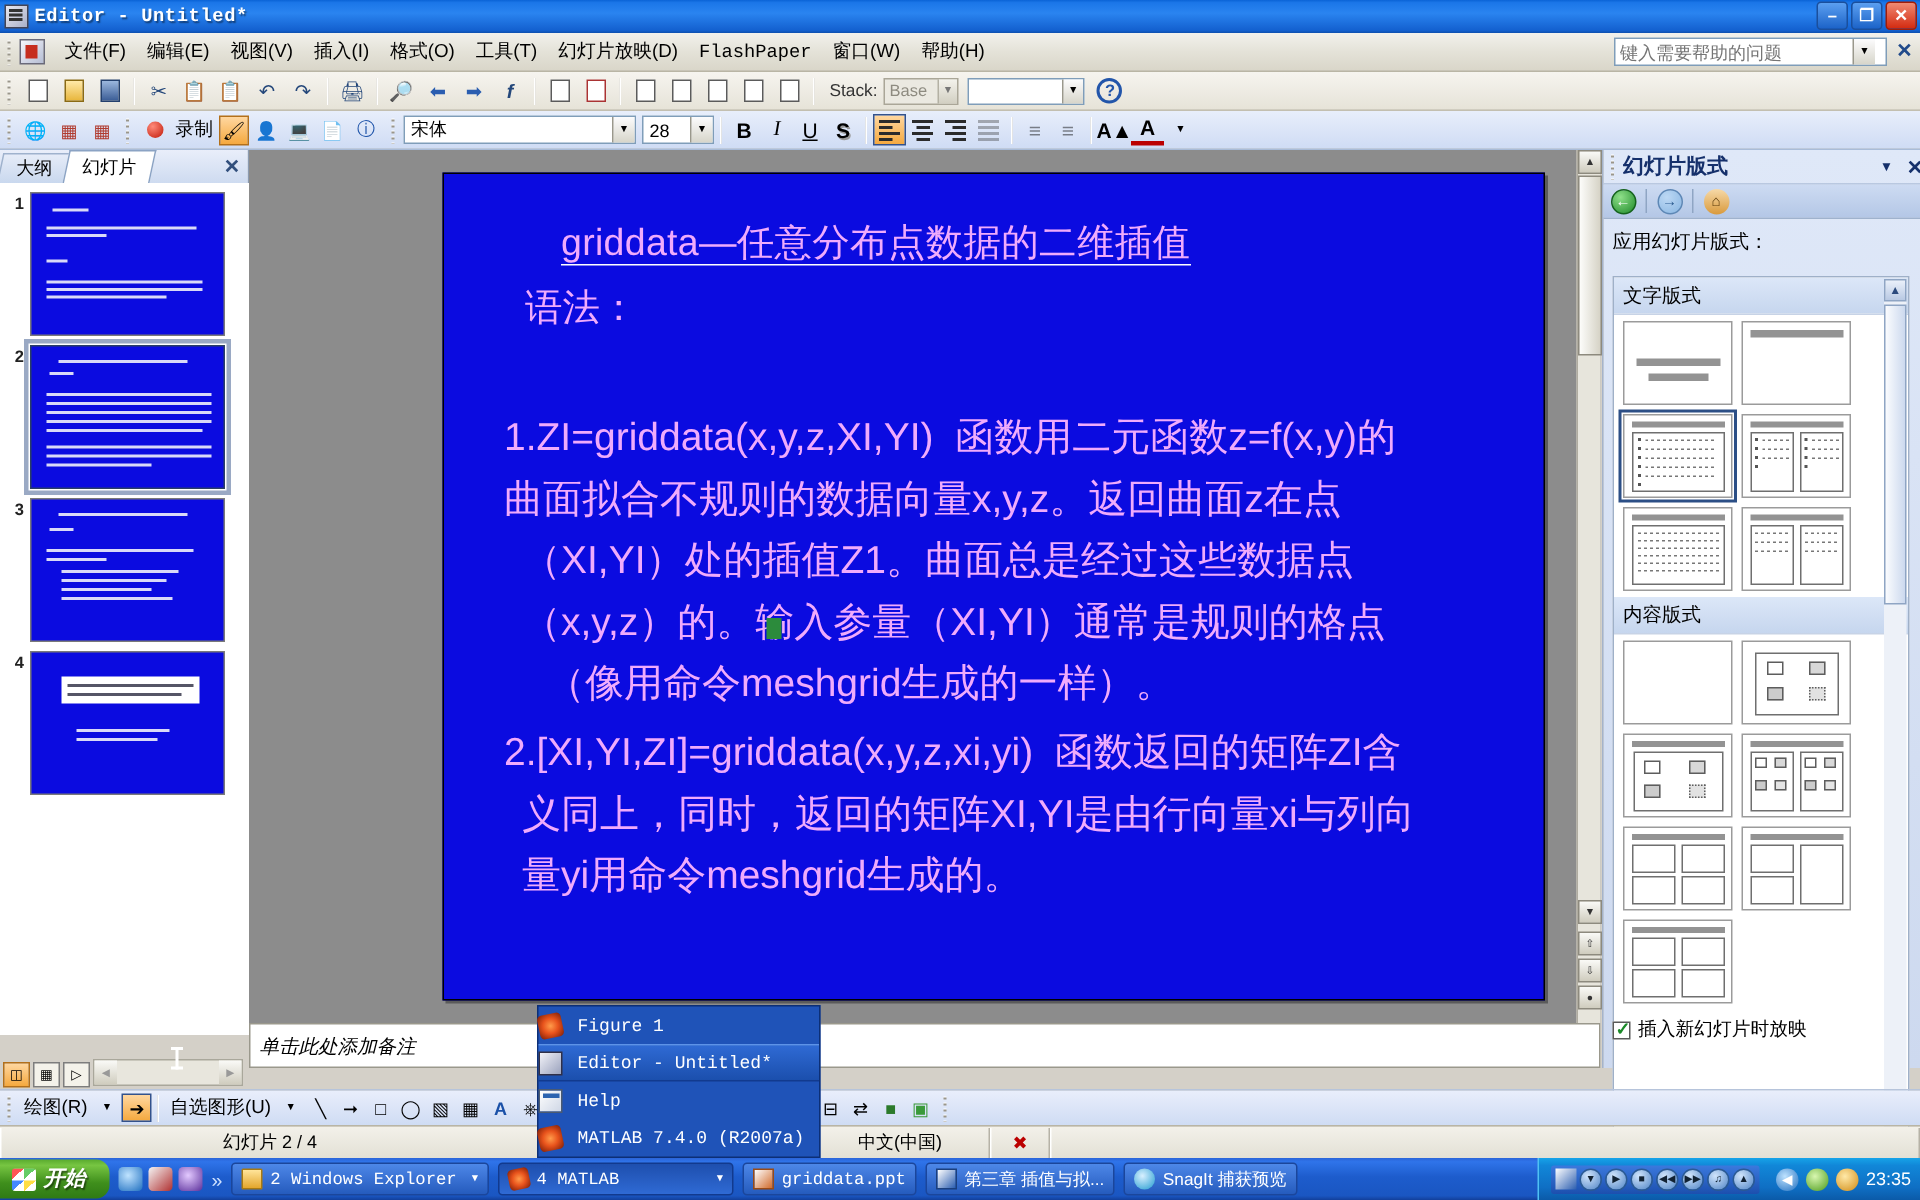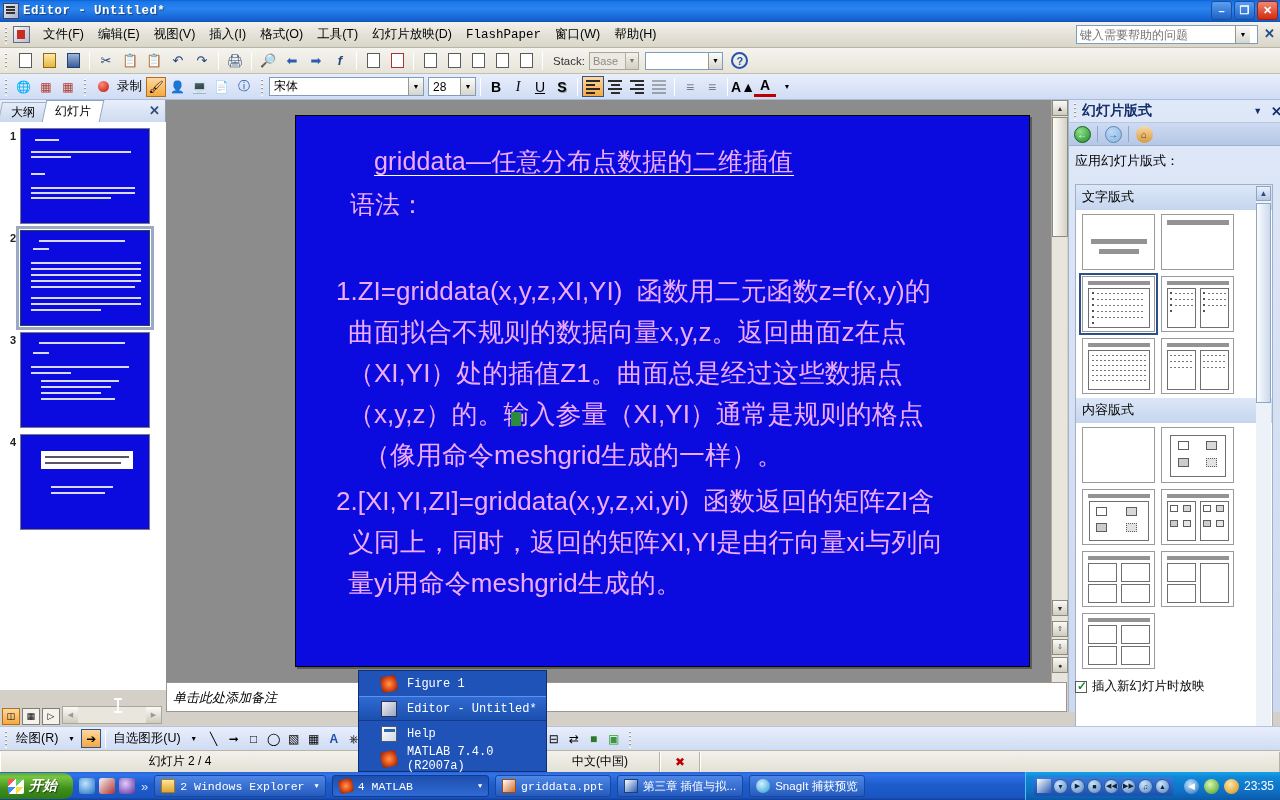--- a/index.html
+++ b/index.html
@@ -191,21 +191,21 @@
   .shape{width:20px;height:19px;display:flex;align-items:center;justify-content:center;}
 
   
   #statusbar{position:absolute;left:0;top:750px;width:1280px;height:22px;
      background:linear-gradient(to bottom,#f3f1ea,#e3e0d5);border-top:1px solid #b9b5a5;display:flex;align-items:center;}
   .stcell{height:20px;display:flex;align-items:center;padding:0 8px;font-size:12px;color:#000;
      border-left:1px solid #fff;border-right:1px solid #b6b2a6;}
 
   
   #mlpopup{position:absolute;left:358px;top:670px;width:189px;height:102px;background:#1f53b8;border:1px solid #0c2f76;z-index:50;}
-  .mlitem{height:25px;display:flex;align-items:center;padding-left:22px;color:#fff;
+  .mlitem{height:25px;display:flex;align-items:center;padding-left:0;color:#fff;
      font-family:"Liberation Mono",monospace;font-size:12px;}
   .mlitem.sel{background:linear-gradient(to bottom,#2f6ad4,#1b4fad);border-top:1px solid #5d93e8;border-bottom:1px solid #123a8e;}
   .mlico{width:16px;height:16px;margin-right:10px;flex:0 0 16px;}
   .ico-matlab{background:radial-gradient(ellipse at 50% 50%,#ff9b4a 0%,#e8531c 45%,#7a1c06 100%);
      border-radius:3px;transform:rotate(-12deg);}
   .ico-editor{background:linear-gradient(135deg,#f2f2f8,#9aa2bd);border:1px solid #303048;}
   .ico-help{background:linear-gradient(135deg,#fefefe,#cfd7e6);border:1px solid #4a5a72;position:relative;}
   .ico-help:after{content:"";position:absolute;left:2px;top:2px;width:11px;height:3px;background:#2b63b0;}
   #textcursor{position:absolute;left:117px;top:698px;width:2px;height:15px;background:#fff;z-index:60;}
   #textcursor:before,#textcursor:after{content:"";position:absolute;left:-3px;width:8px;height:2px;background:#fff;}
@@ -478,21 +478,21 @@
 
   </div>
 </div>
 
 <div id="slidearea">
   <div id="slide">
     <div class="ln t-title"><span class="u">griddata—任意分布点数据的二维插值</span></div>
     <div class="ln t-sub">语法：</div>
     <div class="body1">
       <div class="ln">1.ZI=griddata(x,y,z,XI,YI)  函数用二元函数z=f(x,y)的</div>
-      <div class="ln" style="margin-left:12px;">曲面拟合不规则的数据向量x,y,z。返回曲面z在点</div>
+      <div class="ln" style="">曲面拟合不规则的数据向量x,y,z。返回曲面z在点</div>
       <div class="ln" style="margin-left:12px;">（XI,YI）处的插值Z1。曲面总是经过这些数据点</div>
       <div class="ln" style="margin-left:12px;">（x,y,z）的。输入参量（XI,YI）通常是规则的格点</div>
       <div class="ln" style="margin-left:28px;">（像用命令meshgrid生成的一样）。</div>
     </div>
     <div class="body2">
       <div class="ln">2.[XI,YI,ZI]=griddata(x,y,z,xi,yi)  函数返回的矩阵ZI含</div>
       <div class="ln" style="margin-left:12px;">义同上，同时，返回的矩阵XI,YI是由行向量xi与列向</div>
       <div class="ln" style="margin-left:12px;">量yi用命令meshgrid生成的。</div>
     </div>
     <div id="caret"></div>

